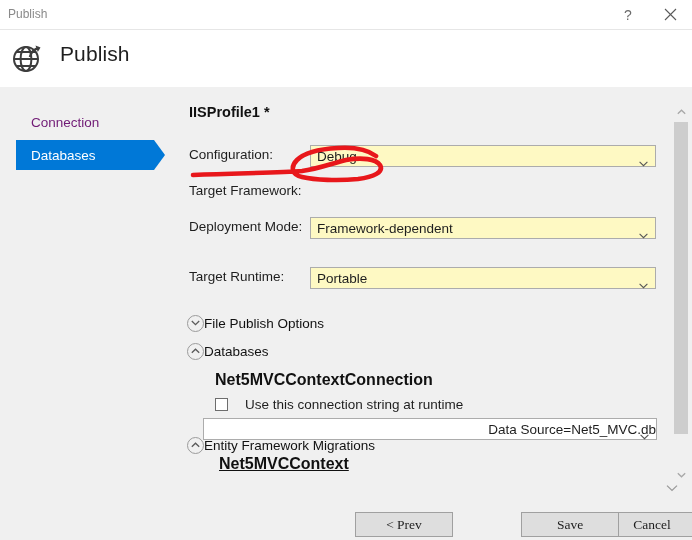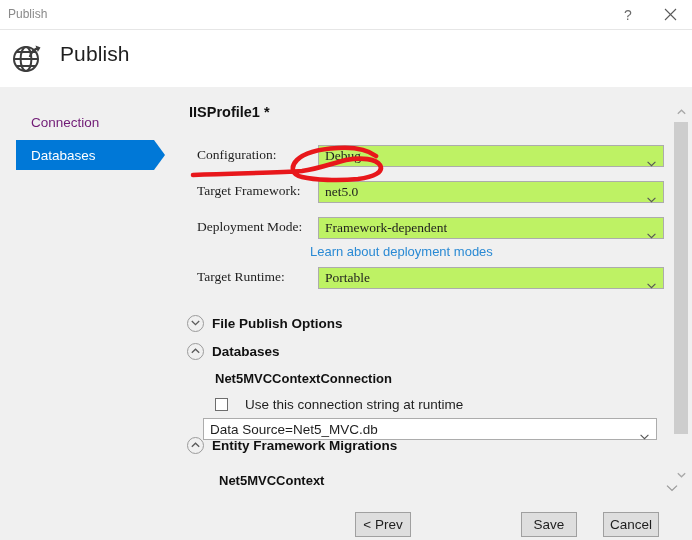--- a/index.html
+++ b/index.html
@@ -117,39 +117,39 @@
   }
 
   .profile-title {
     position: absolute;
     left: 14px; top: 17px;
     font-size: 14.5px;
     font-weight: bold;
     color: #111111;
   }
 
-  .row { position: absolute; left: 22px; height: 22px; font-family: Liberation Serif, serif; }
+  .row { position: absolute; left: 14px; height: 22px; }
   .row-label {
     position: absolute;
     left: 0; top: 2px;
     font-size: 13.5px;
     color: #1e1e1e;
     white-space: nowrap;
   }
 
   .combo {
     position: absolute;
     height: 22px;
-    background: #bef264;
+    background: #fef9c3;
     border: 1px solid #acacac;
     display: flex;
     align-items: center;
     cursor: default;
   }
-  .combo.white { background: #ffffff; }
+  .combo.white { background: #ffffff; justify-content: flex-end; }
   .combo-text {
     padding-left: 6px;
     font-size: 13.5px;
     color: #1e1e1e;
     white-space: nowrap;
     overflow: hidden;
   }
   .combo-arrow {
     position: absolute;
     right: 7px; top: 50%;
@@ -178,30 +178,29 @@
     border: 1px solid #9b9b9b;
     border-radius: 50%;
     display: flex;
     align-items: center;
     justify-content: center;
     flex: none;
     background: #f0f0f0;
   }
   .chev-circle svg { display: block; }
   .exp-label {
-    margin-left: 8px;
-    font-size: 13.5px;
-    font-weight: bold;
+    font-size: 13.5px;
+    font-weight: normal;
     color: #111111;
     white-space: nowrap;
   }
 
   .subheading {
     position: absolute;
-    font-size: 13px;
+    font-size: 16px;
     font-weight: bold;
     color: #111111;
     white-space: nowrap;
   }
 
   .checkrow {
     position: absolute;
     display: flex;
     align-items: center;
     cursor: default;
@@ -255,26 +254,26 @@
   
   .footer {
     position: absolute;
     left: 0; top: 500px;
     width: 692px; height: 40px;
     background: #f0f0f0;
   }
   .btn {
     position: absolute;
     top: 12px;
-    width: 56px; height: 25px;
+    width: 98px; height: 25px;
     background: #dedede;
     border: 1px solid #a0a0a0;
     font-size: 13.5px;
     color: #1e1e1e;
-    font-family: Liberation Sans, sans-serif;
+    font-family: Liberation Serif, serif;
     display: flex;
     align-items: center;
     justify-content: center;
     cursor: default;
     padding: 0;
   }
   .btn.disabled {
     background: #f2f2f2;
     border: 1px solid #d4d4d4;
     color: #a6a6a6;
@@ -351,43 +350,34 @@
           <span class="combo-arrow">
             <svg width="9" height="6" viewBox="0 0 9 6">
               <path d="M0.6 0.8 L4.5 4.7 L8.4 0.8" fill="none" stroke="#555" stroke-width="1.1"></path>
             </svg>
           </span>
         </div>
       </div>
 
       <div class="row" style="top:94px; width:470px;">
         <div class="row-label">Target Framework:</div>
-        <div class="combo" style="left:121px; width:346px;">
-          <span class="combo-text">net5.0</span>
-          <span class="combo-arrow">
-            <svg width="9" height="6" viewBox="0 0 9 6">
-              <path d="M0.6 0.8 L4.5 4.7 L8.4 0.8" fill="none" stroke="#555" stroke-width="1.1"></path>
-            </svg>
-          </span>
-        </div>
       </div>
 
       <div class="row" style="top:130px; width:470px;">
         <div class="row-label">Deployment Mode:</div>
         <div class="combo" style="left:121px; width:346px;">
           <span class="combo-text">Framework-dependent</span>
           <span class="combo-arrow">
             <svg width="9" height="6" viewBox="0 0 9 6">
               <path d="M0.6 0.8 L4.5 4.7 L8.4 0.8" fill="none" stroke="#555" stroke-width="1.1"></path>
             </svg>
           </span>
         </div>
       </div>
 
-      <div class="linktext" style="left:135px; top:157px;">Learn about deployment modes</div>
 
       <div class="row" style="top:180px; width:470px;">
         <div class="row-label">Target Runtime:</div>
         <div class="combo" style="left:121px; width:346px;">
           <span class="combo-text">Portable</span>
           <span class="combo-arrow">
             <svg width="9" height="6" viewBox="0 0 9 6">
               <path d="M0.6 0.8 L4.5 4.7 L8.4 0.8" fill="none" stroke="#555" stroke-width="1.1"></path>
             </svg>
           </span>
@@ -430,21 +420,21 @@
 
       <div class="expander" style="top:348px;">
         <span class="chev-circle">
           <svg width="9" height="6" viewBox="0 0 9 6">
             <path d="M0.8 4.8 L4.5 1.2 L8.2 4.8" fill="none" stroke="#5a5a5a" stroke-width="1.3"></path>
           </svg>
         </span>
         <span class="exp-label">Entity Framework Migrations</span>
       </div>
 
-      <div class="subheading" style="left:44px; top:386px;">Net5MVCContext</div>
+      <div class="subheading" style="left:44px; top:368px;text-decoration:underline;">Net5MVCContext</div>
 
       <div class="lone-chevron" style="left:491px; top:391px;">
         <svg width="12" height="8" viewBox="0 0 12 8">
           <path d="M1 1.6 L6 6.4 L11 1.6" fill="none" stroke="#9a9a9a" stroke-width="1.3"></path>
         </svg>
       </div>
 
       <div class="scrollbar">
         <div class="sb-arrow sb-up">
           <svg width="9" height="6" viewBox="0 0 9 6">

